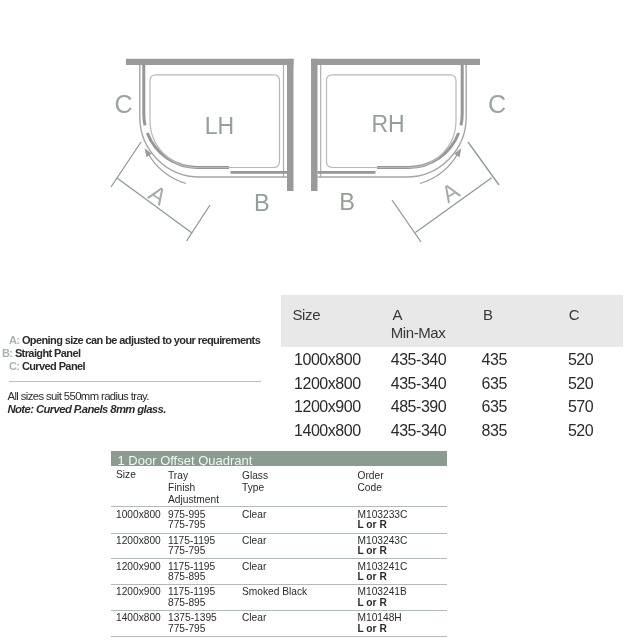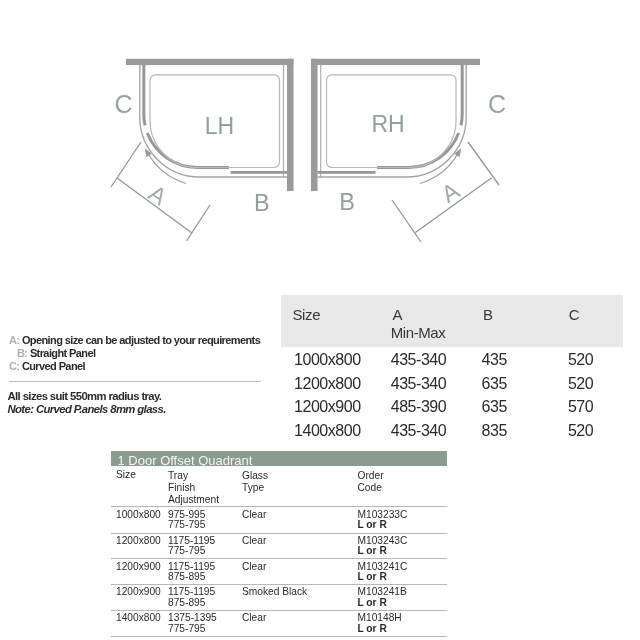--- a/index.html
+++ b/index.html
@@ -60,24 +60,24 @@
     <path d="M 392,200 L 421,242" stroke="#8e9898" stroke-width="1.3"></path>
 
     <text x="497" y="113" font-size="25" fill="#9aa49d" text-anchor="middle" stroke="none">C</text>
     <text x="388" y="132" font-size="23" fill="#93a098" text-anchor="middle" stroke="none">RH</text>
     <text x="347" y="210" font-size="23.5" fill="#93a098" text-anchor="middle" stroke="none">B</text>
     <text x="450.5" y="200.5" font-size="23.5" fill="#a0aea4" text-anchor="middle" stroke="none" transform="rotate(-32 450.5 192.5)">A</text>
   </g>
 </svg>
 
 <div class="abs" style="left:9px;top:334.5px;font-size:11px;letter-spacing:-0.6px;font-weight:bold;"><span class="grn">A:</span><span class="dk"> Opening size can be adjusted to your requirements</span></div>
-<div class="abs" style="left:17px;top:347.7px;font-size:11px;letter-spacing:-0.6px;font-weight:bold;"><span class="grn">B:</span><span class="dk"> Straight Panel</span></div>
+<div class="abs" style="left:2px;top:347.7px;font-size:11px;letter-spacing:-0.6px;font-weight:bold;"><span class="grn">B:</span><span class="dk"> Straight Panel</span></div>
 <div class="abs" style="left:9px;top:360.9px;font-size:11px;letter-spacing:-0.6px;font-weight:bold;"><span class="grn">C:</span><span class="dk"> Curved Panel</span></div>
 <div class="abs" style="left:9px;top:381px;width:252px;height:1px;background:#b8c2c4;"></div>
-<div class="abs dk" style="left:7.5px;top:390.5px;font-size:11.3px;letter-spacing:-0.6px;font-weight:bold;">All sizes suit 550mm radius tray.</div>
+<div class="abs dk" style="left:7.5px;top:390.5px;font-size:11.3px;letter-spacing:-0.6px;font-weight:normal;">All sizes suit 550mm radius tray.</div>
 <div class="abs dk" style="left:7.5px;top:403.7px;font-size:11.3px;letter-spacing:-0.6px;font-weight:bold;font-style:italic;">Note: Curved P.anels 8mm glass.</div>
 
 <div class="abs" style="left:281px;top:294.5px;width:341.5px;height:52px;background:#e8e8e8;"></div>
 <div class="abs" style="left:292.5px;top:307px;font-size:15px;letter-spacing:-0.4px;color:#383838;">Size</div>
 <div class="abs" style="left:392.5px;top:307px;font-size:15px;letter-spacing:-0.4px;color:#383838;">A</div>
 <div class="abs" style="left:390.7px;top:325.3px;font-size:15px;letter-spacing:-0.4px;color:#383838;">Min-Max</div>
 <div class="abs" style="left:483px;top:307px;font-size:15px;letter-spacing:-0.4px;color:#383838;">B</div>
 <div class="abs" style="left:568.7px;top:307px;font-size:15px;letter-spacing:-0.4px;color:#383838;">C</div>
 
 <div class="abs dk" style="left:294px;top:352.3px;font-size:16px;letter-spacing:-0.45px;">1000x800</div>

